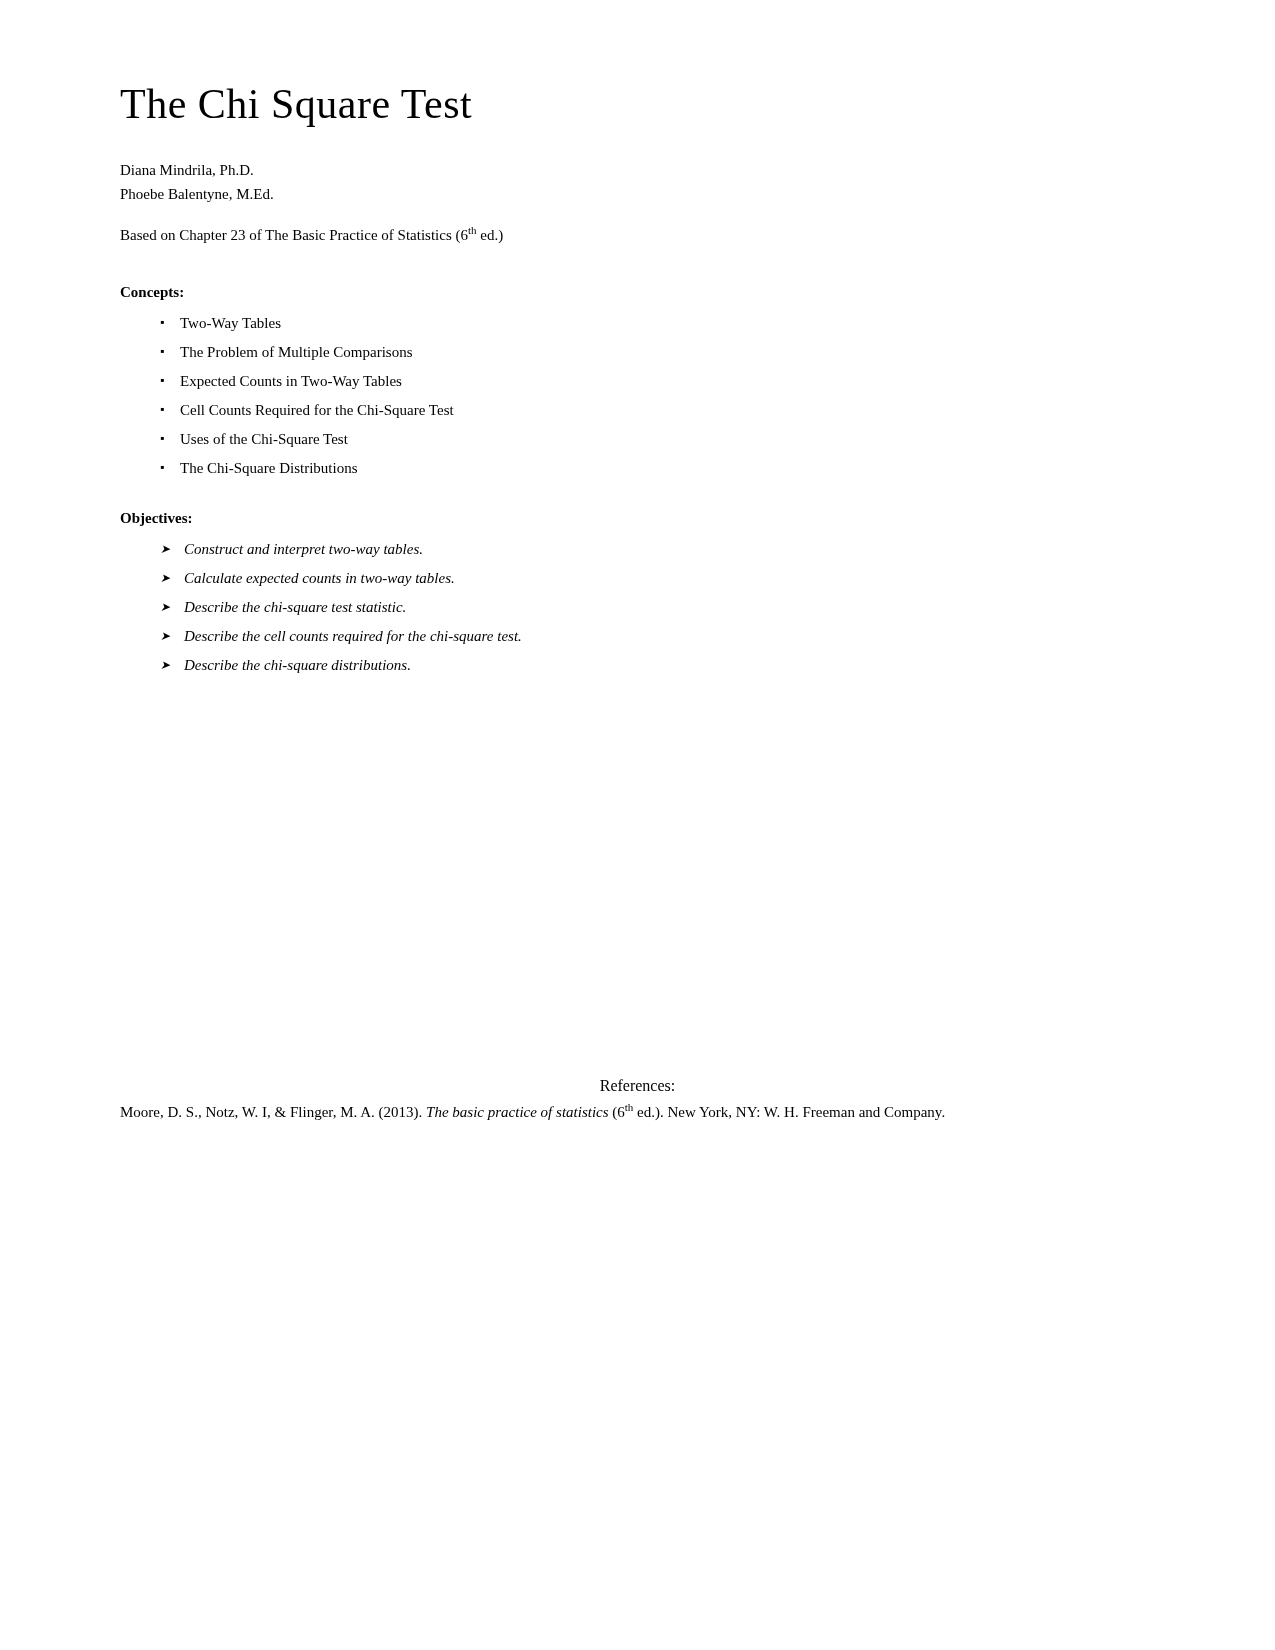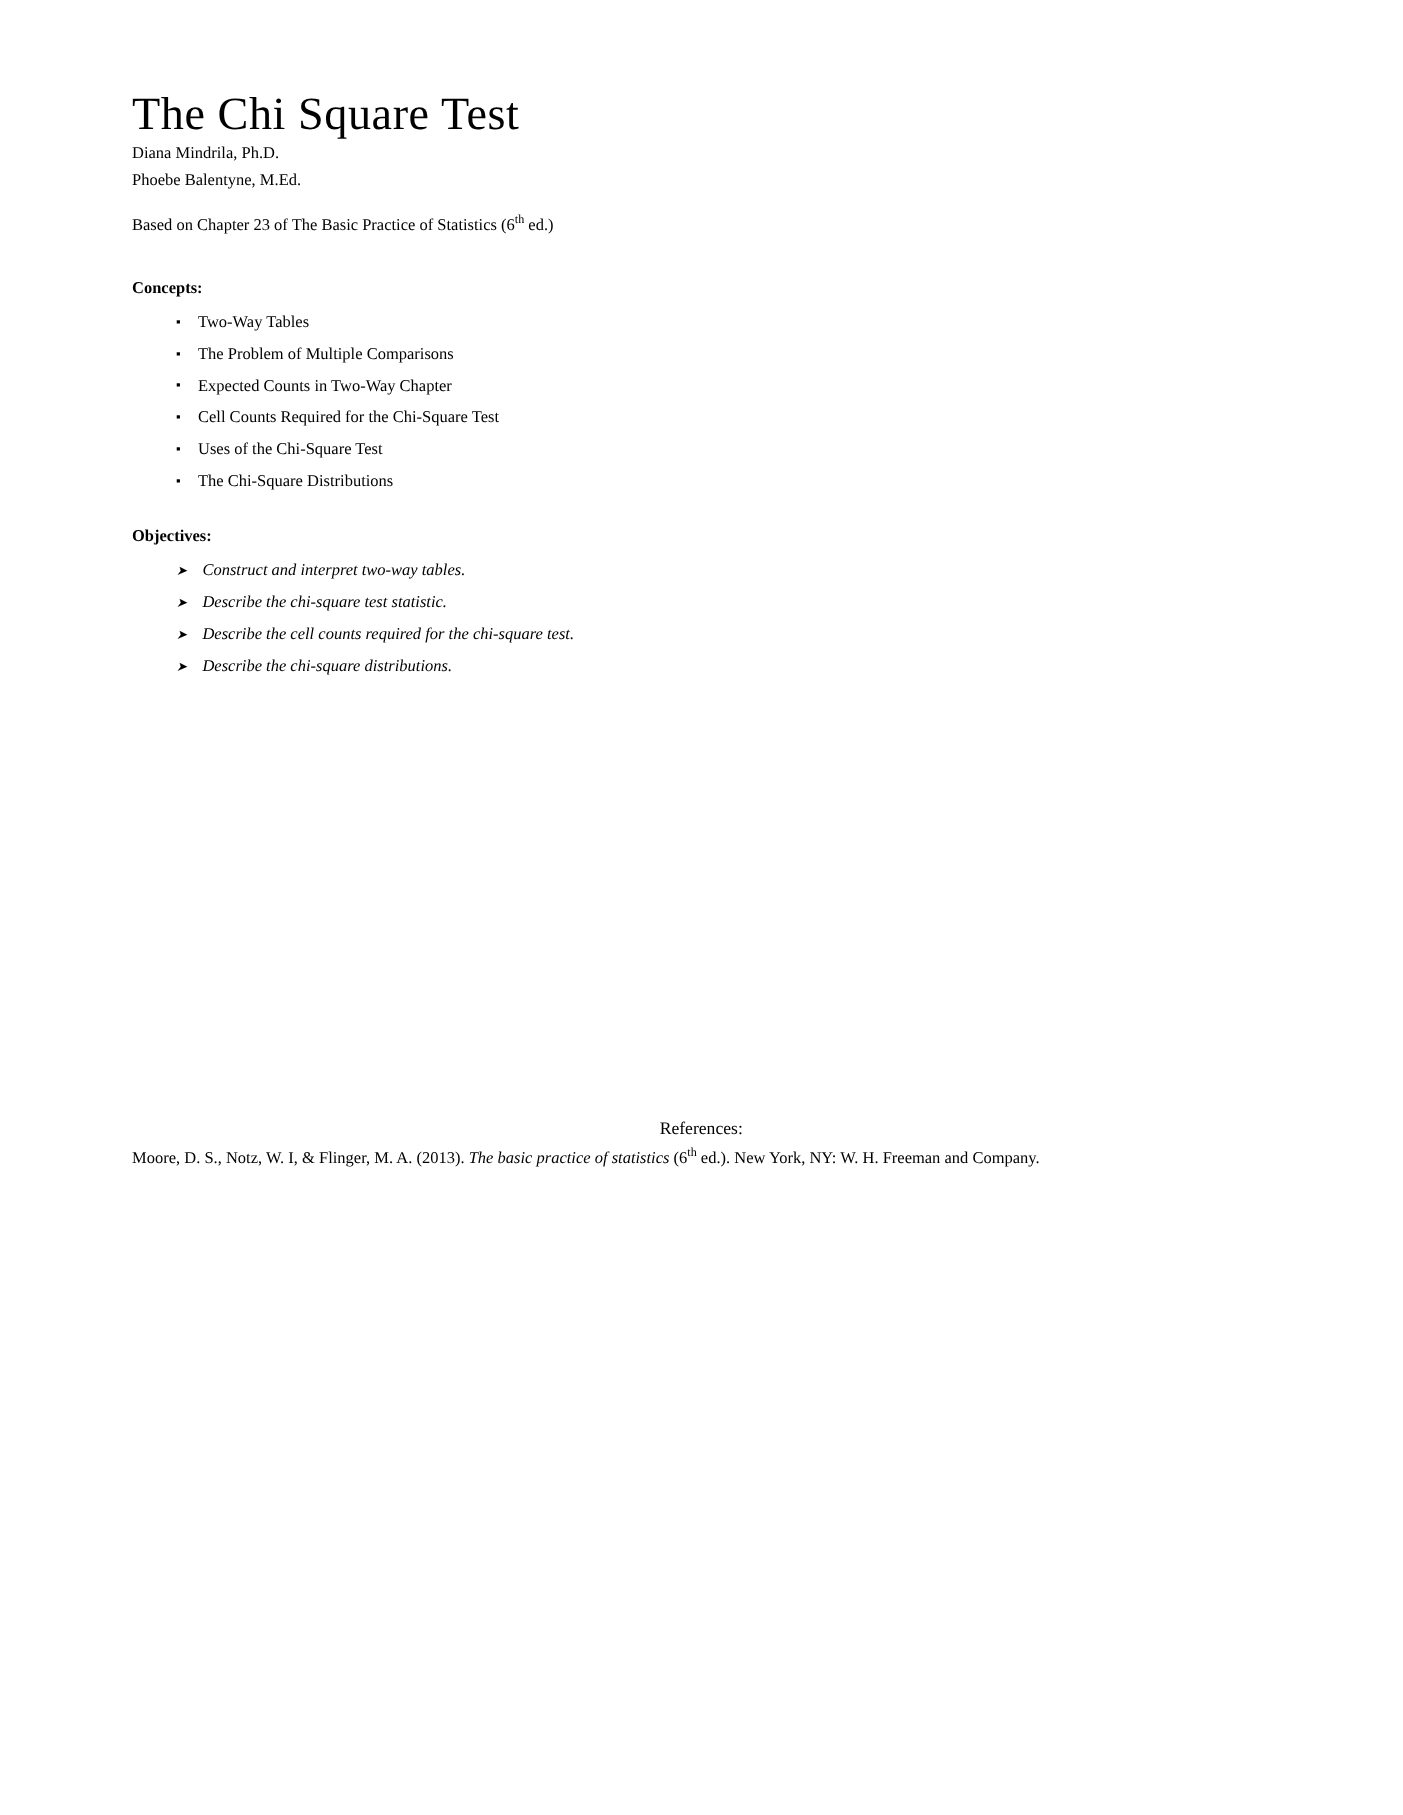--- a/index.html
+++ b/index.html
@@ -14,20 +14,21 @@
       font-size: 15px;
       color: #000000;
       width: 1275px;
       min-height: 1650px;
       padding: 80px 120px 80px 120px;
     }
 
     .page-title {
       font-size: 42px;
       font-weight: normal;
+      margin-bottom: 30px;
       font-family: 'Times New Roman', Times, serif;
       letter-spacing: 0.5px;
     }
 
     .authors {
       margin-bottom: 6px;
     }
 
     .author-line {
       font-size: 15px;
@@ -131,31 +132,32 @@
 
 <div class="based-on">
   <span>Based on Chapter 23 of The Basic Practice of Statistics (6</span><sup>th</sup><span> ed.)</span>
 </div>
 
 <div class="section">
   <div class="section-title">Concepts:</div>
   <ul class="bullet-list">
     <li>Two-Way Tables</li>
     <li>The Problem of Multiple Comparisons</li>
-    <li>Expected Counts in Two-Way Chapter</li>
+    <li>Expected Counts in Two-Way Tables</li>
     <li>Cell Counts Required for the Chi-Square Test</li>
     <li>Uses of the Chi-Square Test</li>
     <li>The Chi-Square Distributions</li>
   </ul>
 </div>
 
 <div class="section">
   <div class="section-title">Objectives:</div>
   <ul class="arrow-list">
     <li>Construct and interpret two-way tables.</li>
+    <li>Calculate expected counts in two-way tables.</li>
     <li>Describe the chi-square test statistic.</li>
     <li>Describe the cell counts required for the chi-square test.</li>
     <li>Describe the chi-square distributions.</li>
   </ul>
 </div>
 
 <div class="references-section">
   <div class="references-label">References:</div>
   <div class="reference-text">
     <span>Moore, D. S., Notz, W. I, &amp; Flinger, M. A. (2013). </span><span class="reference-italic">The basic practice of statistics</span><span> (6</span><sup>th</sup><span> ed.). New York, NY: W. H. Freeman and Company.</span>

